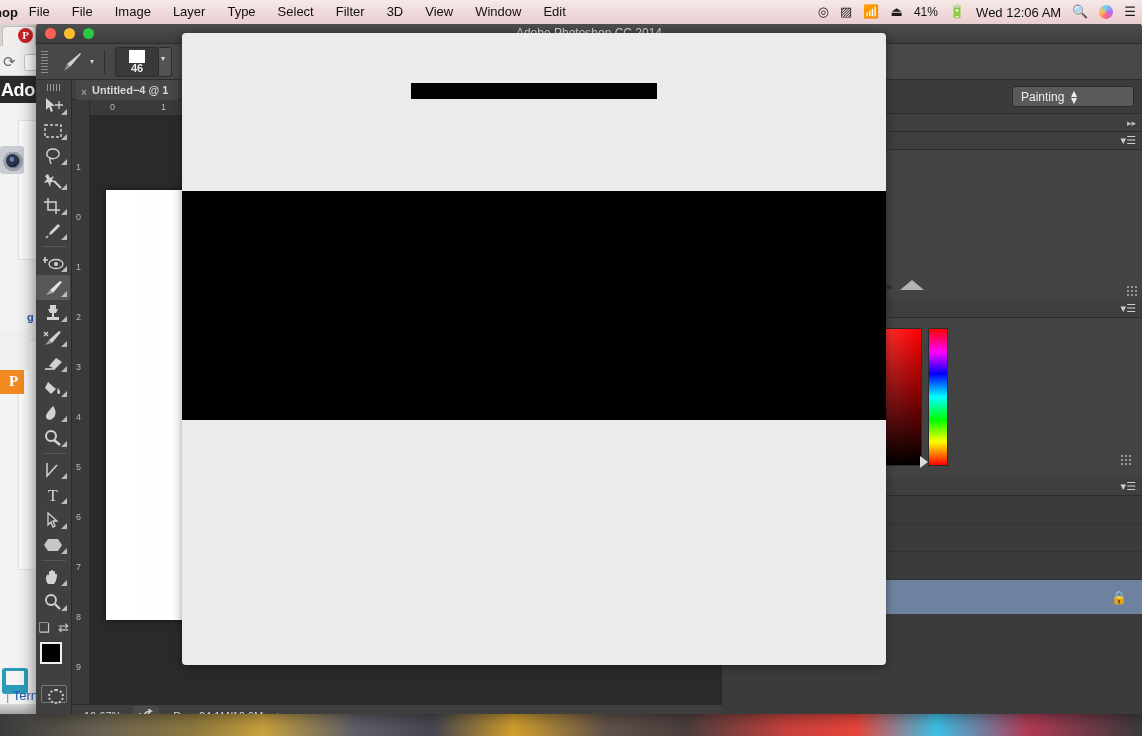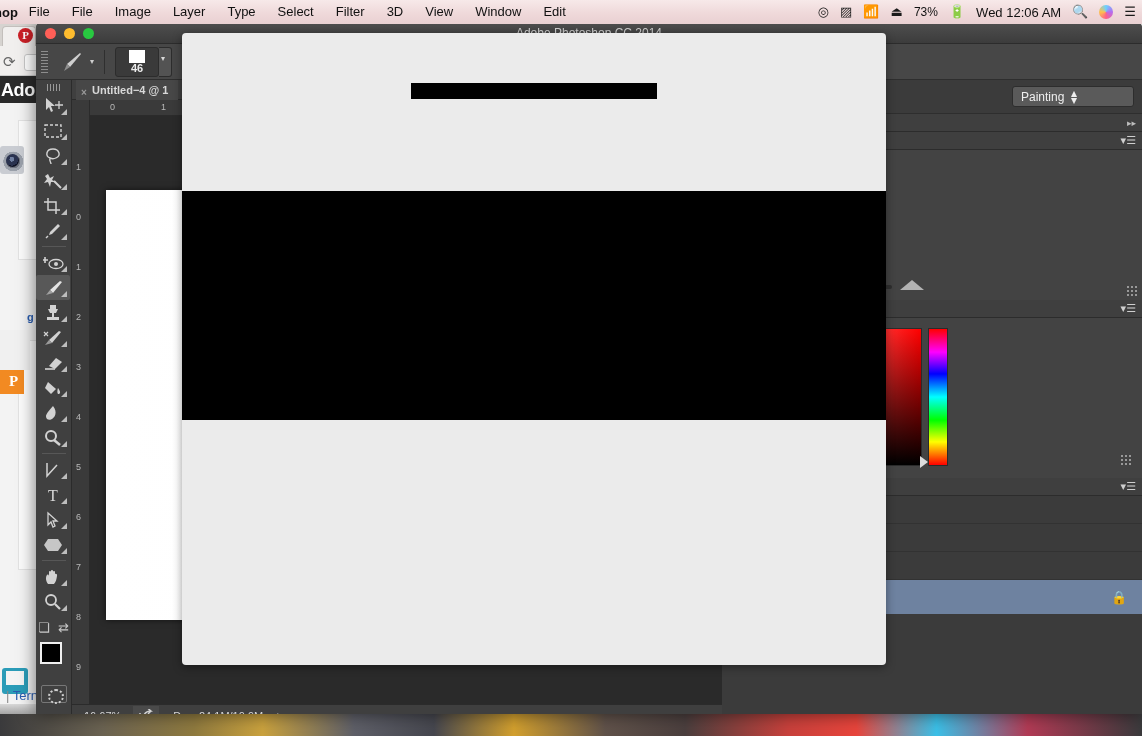--- a/index.html
+++ b/index.html
@@ -282,21 +282,21 @@
     <span class="mb-item">Filter</span>
     <span class="mb-item">3D</span>
     <span class="mb-item">View</span>
     <span class="mb-item">Window</span>
     <span class="mb-item">Edit</span>
     <div class="mb-right">
       <span class="mb-ico">◎</span>
       <span class="mb-ico">▨</span>
       <span class="mb-ico">📶</span>
       <span class="mb-ico">⏏</span>
-      <span class="mb-batt">73%</span>
+      <span class="mb-batt">41%</span>
       <span class="mb-ico">🔋</span>
       <span class="mb-clock">Wed 12:06 AM</span>
       <span class="mb-ico">🔍</span>
       <span class="siri"></span>
       <span class="mb-ico">☰</span>
     </div>
   </div>
 
   <div id="ps-window">
 

